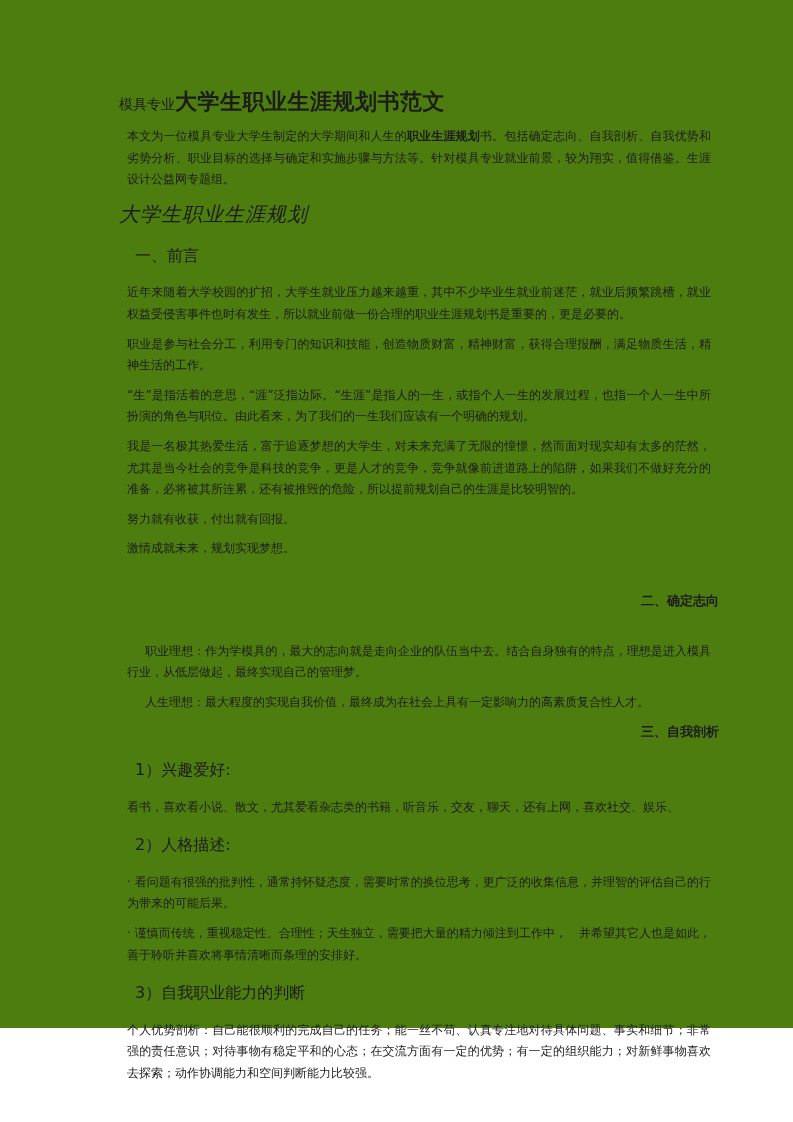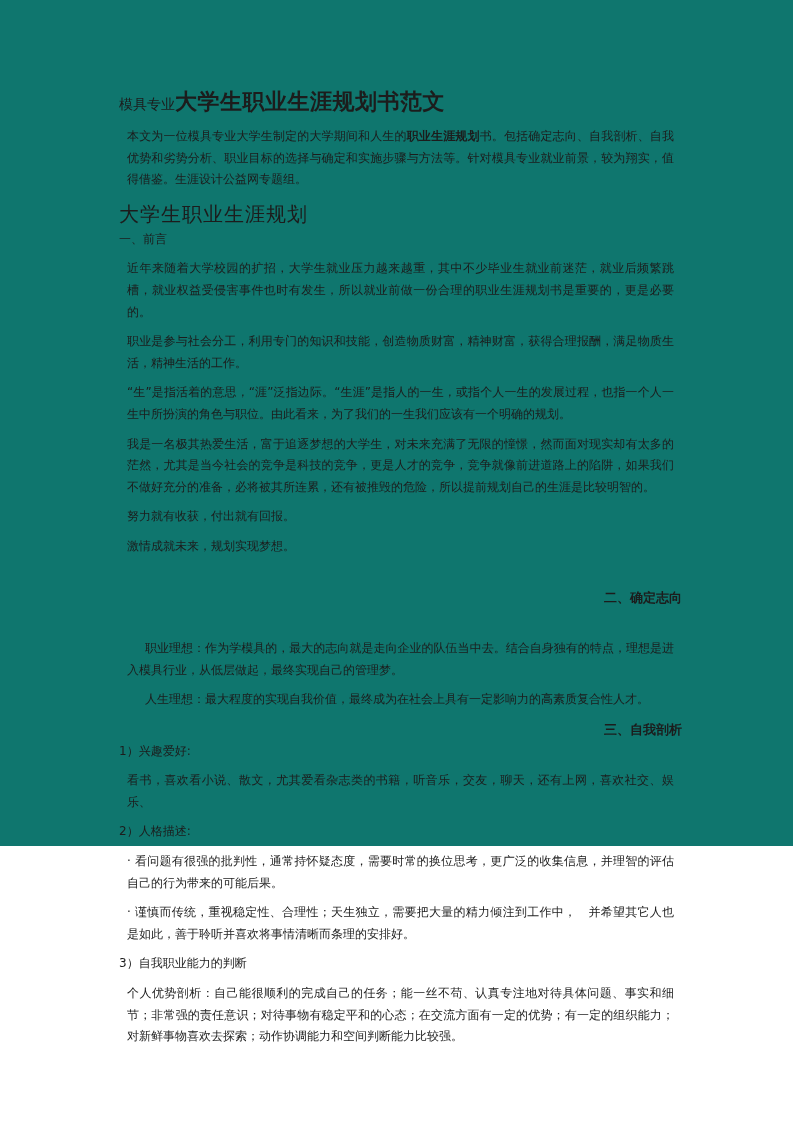--- a/index.html
+++ b/index.html
@@ -10,23 +10,23 @@
   body {
     width: 793px;
     height: 1122px;
     font-family: "DejaVu Sans", "Liberation Serif", sans-serif;
     color: #1c1c1c;
     overflow: hidden;
   }
   .page {
     box-sizing: border-box;
     width: 793px;
-    height: 846px;
-    padding: 88px 111px 0 119px;
-    background: #0f766e;
+    height: 1028px;
+    padding: 88px 74px 0 119px;
+    background: #4d7c0f;
   }
   .title-line {
     margin: 0 0 3px 0;
     line-height: 28px;
   }
   .title-prefix {
     font-size: 14px;
     font-weight: normal;
   }
   .title-main {
@@ -43,25 +43,26 @@
   }
   .intro b {
     font-weight: bold;
   }
   .main-heading {
     font-size: 20px;
     font-weight: normal;
     line-height: 30px;
     margin: 0;
     letter-spacing: 1px;
+    font-style: italic;
   }
   .sec-label {
-    font-size: 12px;
+    font-size: 16px;
     line-height: 21.6px;
-    margin: 0;
+    margin: 16px;
     font-weight: normal;
   }
   .sec-heading-bold {
     font-size: 13px;
     font-weight: bold;
     line-height: 21.6px;
     margin: 0;
     text-align: right;
   }
   .indent {

